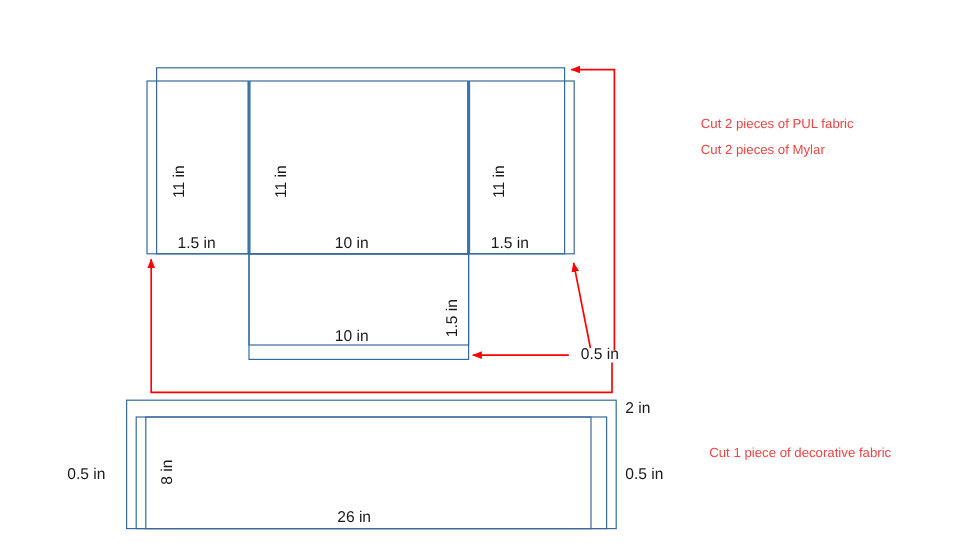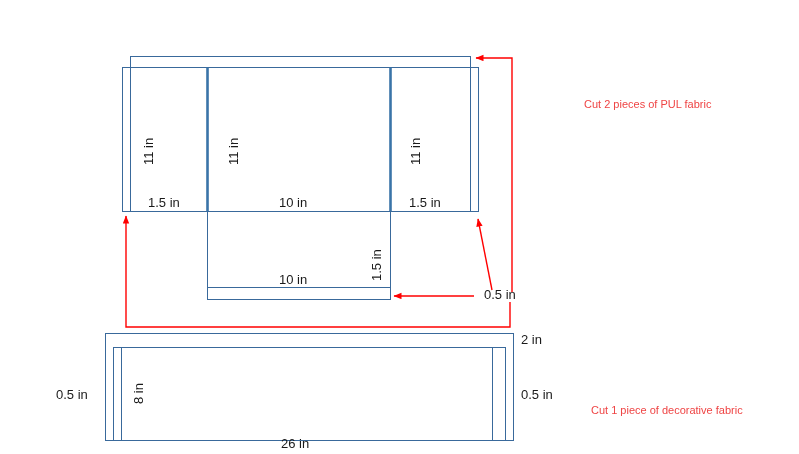--- a/index.html
+++ b/index.html
@@ -104,20 +104,21 @@
   <div class="dim-label" style="left:484px; top:288px;">0.5 in</div>
 
   <div class="dim-label" style="left:521px; top:333px;">2 in</div>
 
   <div class="dim-label" style="left:521px; top:388px;">0.5 in</div>
 
   <div class="dim-label" style="left:56px; top:388px;">0.5 in</div>
 
   <div class="dim-label vertical" style="left:132px; top:404px;">8 in</div>
 
-  <div class="dim-label" style="left:281px; top:437px;">26 in</div>
+  <div class="dim-label" style="left:281px; top:424px;">26 in</div>
 
   <div class="note-text" style="left:584px; top:95px;">Cut 2 pieces of PUL fabric</div>
 
+  <div class="note-text" style="left:584px; top:116px;">Cut 2 pieces of Mylar</div>
 
-  <div class="note-text" style="left:591px; top:369px;margin-top:32px;">Cut 1 piece of decorative fabric</div>
+  <div class="note-text" style="left:591px; top:369px;">Cut 1 piece of decorative fabric</div>
 
 </div>
 
 </body></html>

